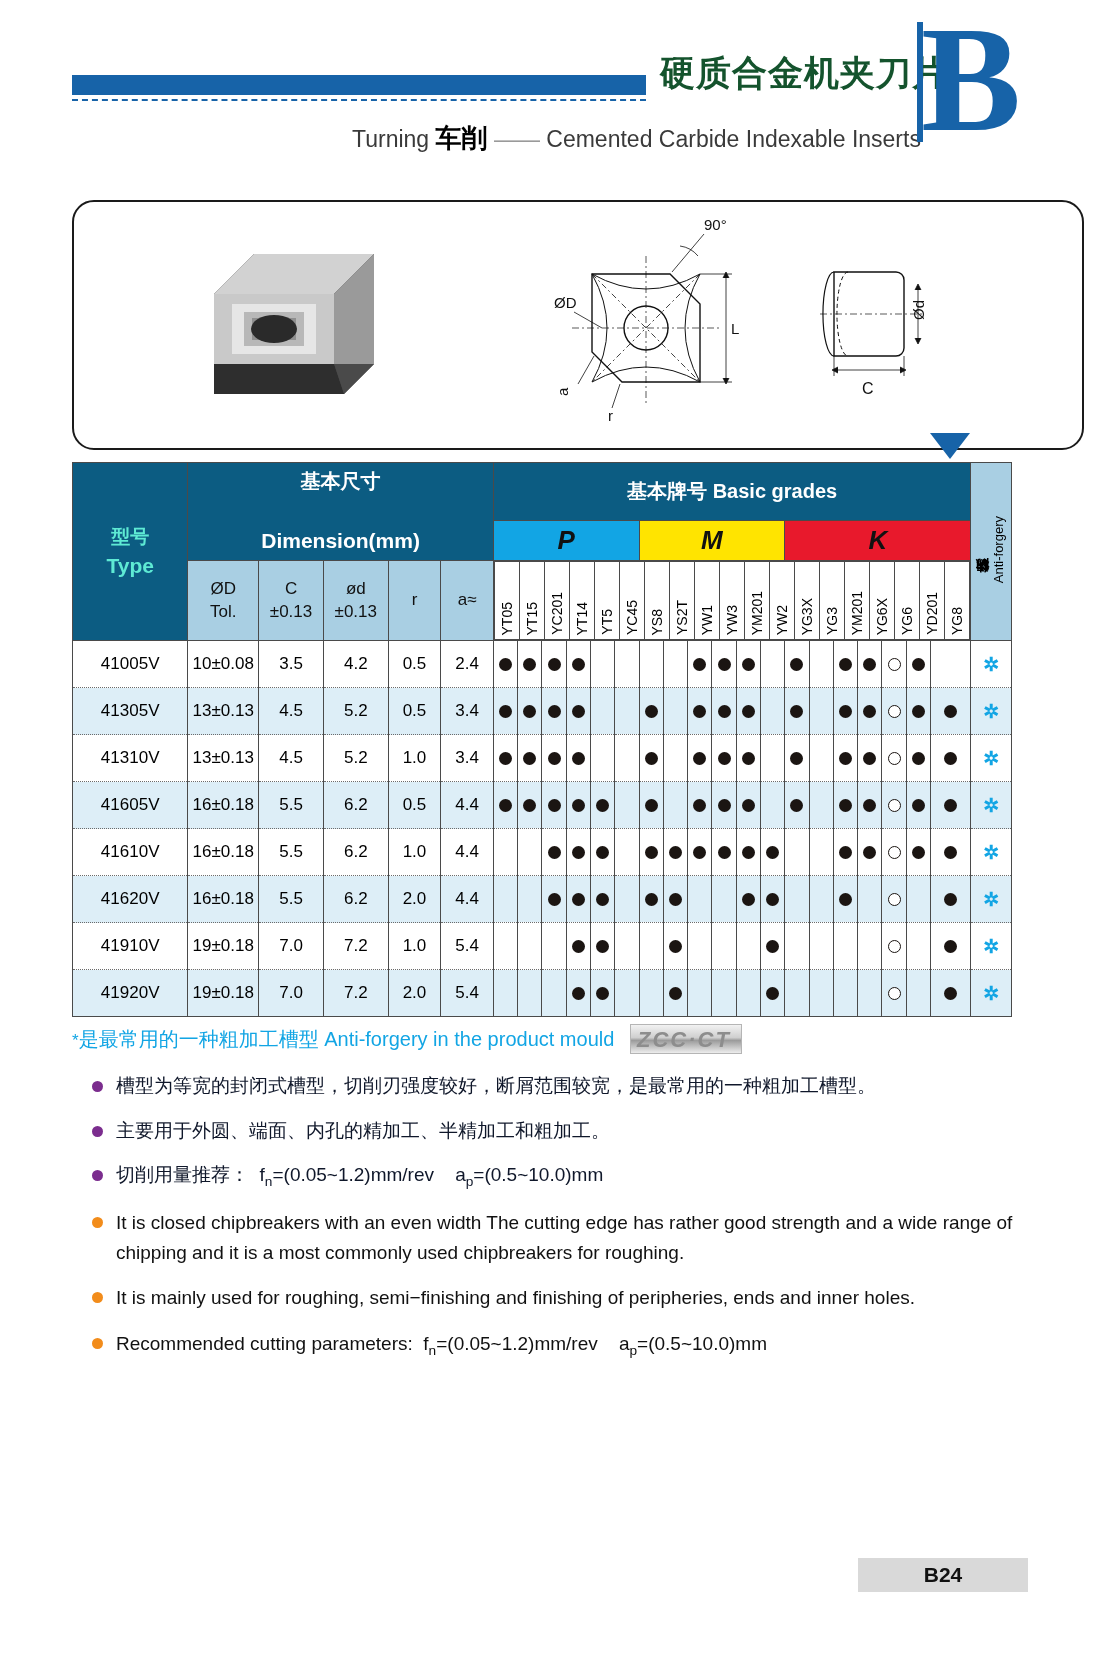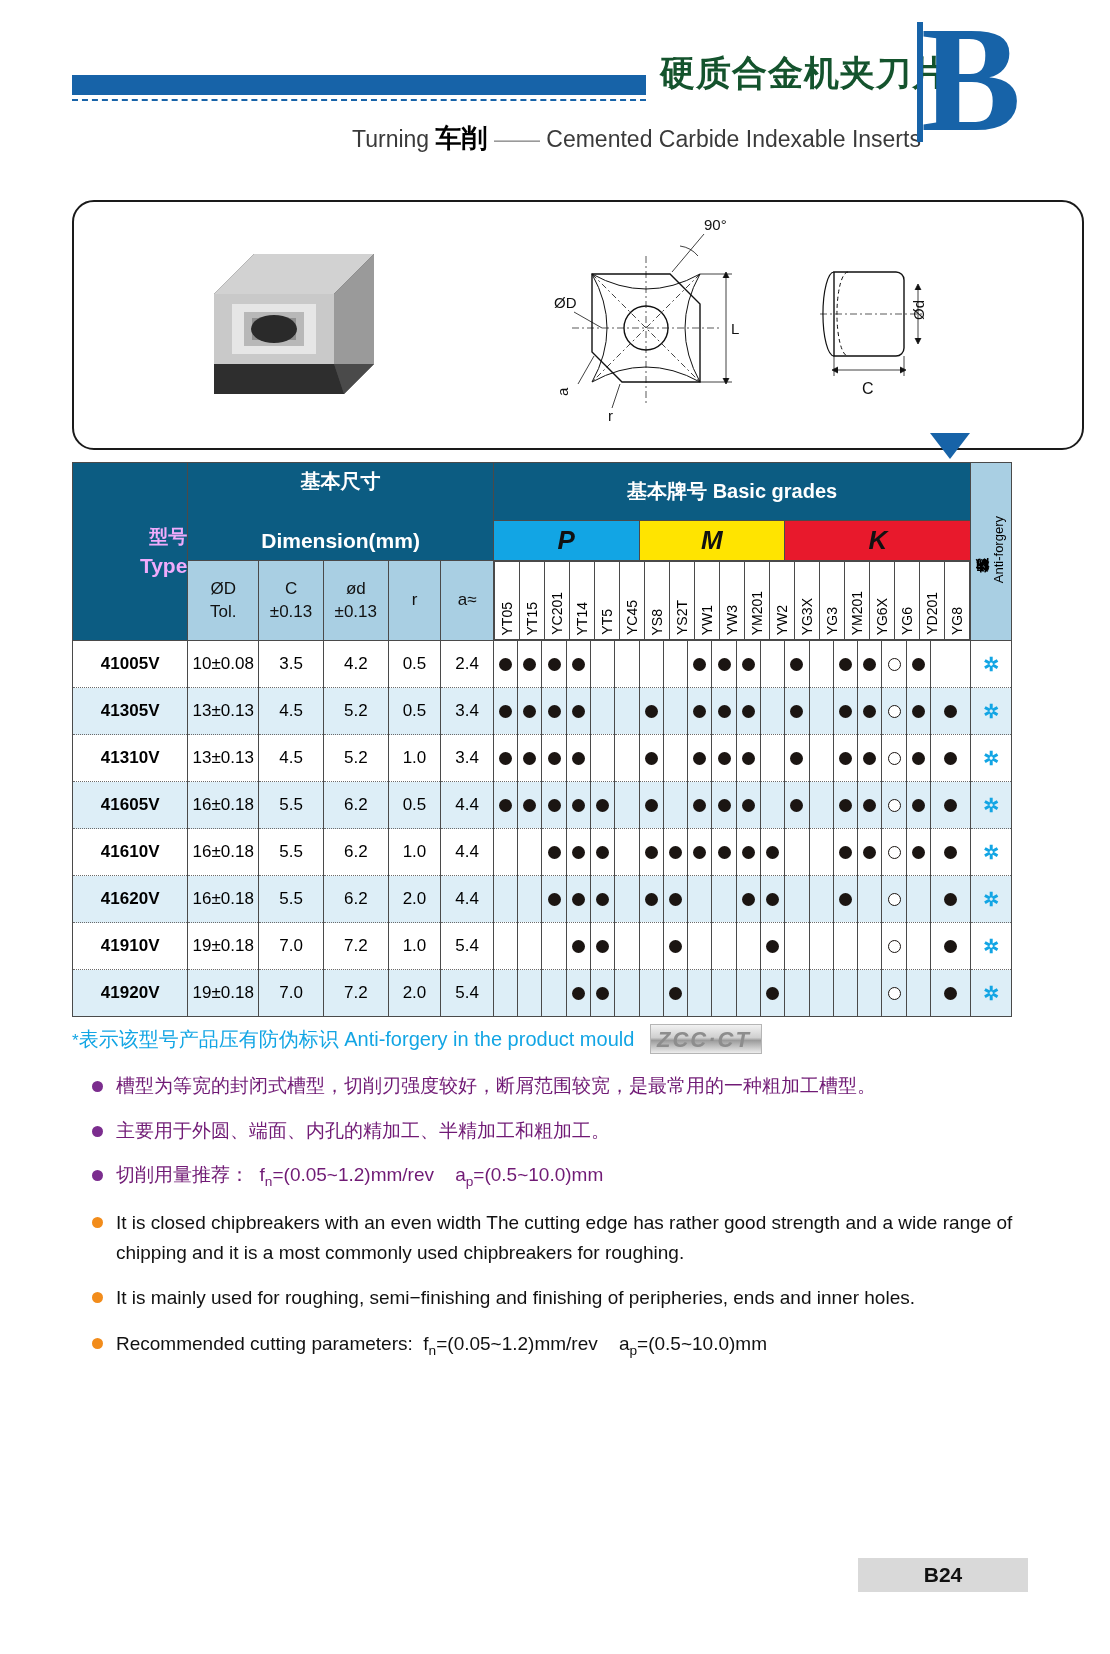--- a/index.html
+++ b/index.html
@@ -52,21 +52,21 @@
   .draw1 { position:absolute; left:480px; top:14px; width:240px; height:215px; }
   .draw2 { position:absolute; left:740px; top:40px; width:150px; height:160px; }
 
   
   #table { position:absolute; left:72px; top:462px; width:940px; }
   table.spec { border-collapse:collapse; width:940px; table-layout:fixed; }
   table.spec td, table.spec th { border:1px solid #4a4a4a; padding:0; }
 
   .h-dark { background:#0c5c82; color:#fff; font-weight:bold; text-align:center; }
   .h-light { background:#a9cfe3; color:#111; text-align:center; font-weight:normal; }
-  .h-type { background:#0c5c82; color:#f0abfc; text-align:right; }
+  .h-type { background:#0c5c82; color:#5eead4; text-align:center; }
   .h-type .cn { display:block; font-size:19px; font-weight:bold; line-height:1.5; }
   .h-type .en { display:block; font-size:21px; font-weight:bold; line-height:1.4; }
   .h-dim .cn { display:block; font-size:20px; font-weight:bold; line-height:1.45; }
   .h-dim .en { display:block; font-size:21px; font-weight:bold; line-height:1.35;margin-top:31px; }
   .h-bg { font-size:20px; font-weight:bold; }
 
   .grp { text-align:center; font-size:26px; font-style:italic; font-weight:bold; color:#111; height:40px; }
   .grp.P { background:#12a5e4; }
   .grp.M { background:#ffe400; }
   .grp.K { background:#e8192c; }
@@ -82,21 +82,21 @@
     display:inline-block; writing-mode:vertical-rl; transform:rotate(180deg);
     font-size:13px; line-height:1.25; white-space:nowrap; font-weight:bold;
   }
   .af-head .en { font-weight:normal; }
 
   .dim-sub { height:72px; font-size:17px; line-height:1.35; }
   .dim-sub span { display:block; }
 
   tr.row td { height:47px; font-size:17px; text-align:center; }
   tr.row.alt td { background:#ddeef7; }
-  tr.row td.type { font-weight:bold; font-size:17px; }
+  tr.row td.type { font-weight:normal; font-size:17px; }
   tr.row td.gcell { position:relative; }
   tr.row td.af { font-size:19px; color:#12a5e4; font-weight:bold; }
 
   .dot {
     display:inline-block; width:13px; height:13px; border-radius:50%;
     background:#1b1512; vertical-align:middle;
   }
   .dot.hollow { background:#fff; border:1.6px solid #1b1512; }
 
   
@@ -118,21 +118,21 @@
   }
   .zcc-logo svg { display:block; }
 
   
   #bullets { position:absolute; left:88px; top:1072px; width:960px; }
   .bl { position:relative; padding-left:28px; margin-bottom:16px; }
   .bl .bullet {
     position:absolute; left:4px; top:9px; width:11px; height:11px;
     border-radius:50%;
   }
-  .bl.cn { font-size:19px; line-height:1.5; color:#701a75; }
+  .bl.cn { font-size:19px; line-height:1.5; color:#0f172a; }
   .bl.cn .bullet { background:#7b2d8e; }
   .bl.en { font-size:19px; line-height:1.55; color:#111; }
   .bl.en .bullet { background:#f28c1b; }
   sub { font-size:0.72em; }
 
   
   #pagenum {
     position:absolute; left:858px; top:1558px; width:170px; height:34px;
     background:#d9d9d9; color:#111; font-weight:bold; font-size:21px;
     display:flex; align-items:center; justify-content:center;
@@ -593,21 +593,21 @@
           <td class="gcell"><span class="dot hollow"></span></td>
           <td class="gcell"></td>
           <td class="gcell"><span class="dot"></span></td>
           <td class="af">✲</td>
         </tr>
       </tbody>
   </table>
 </div>
 
 <div id="footnote">
-  <span class="star">*</span><span>表示该型号产品压有防伪标识</span>
+  <span class="star">*</span><span>是最常用的一种粗加工槽型</span>
   <span>Anti-forgery in the product mould</span>
   <span class="zcc-logo">
     <svg width="110" height="28" viewBox="0 0 110 28">
       <text x="6" y="22" font-family="Liberation Sans, sans-serif" font-size="22" font-weight="bold" font-style="italic" fill="#8d8d8d" letter-spacing="2">ZCC·CT</text>
     </svg>
   </span>
 </div>
 
 <div id="bullets">
     <div class="bl cn"><span class="bullet"></span><span>槽型为等宽的封闭式槽型，切削刃强度较好，断屑范围较宽，是最常用的一种粗加工槽型。</span></div>

